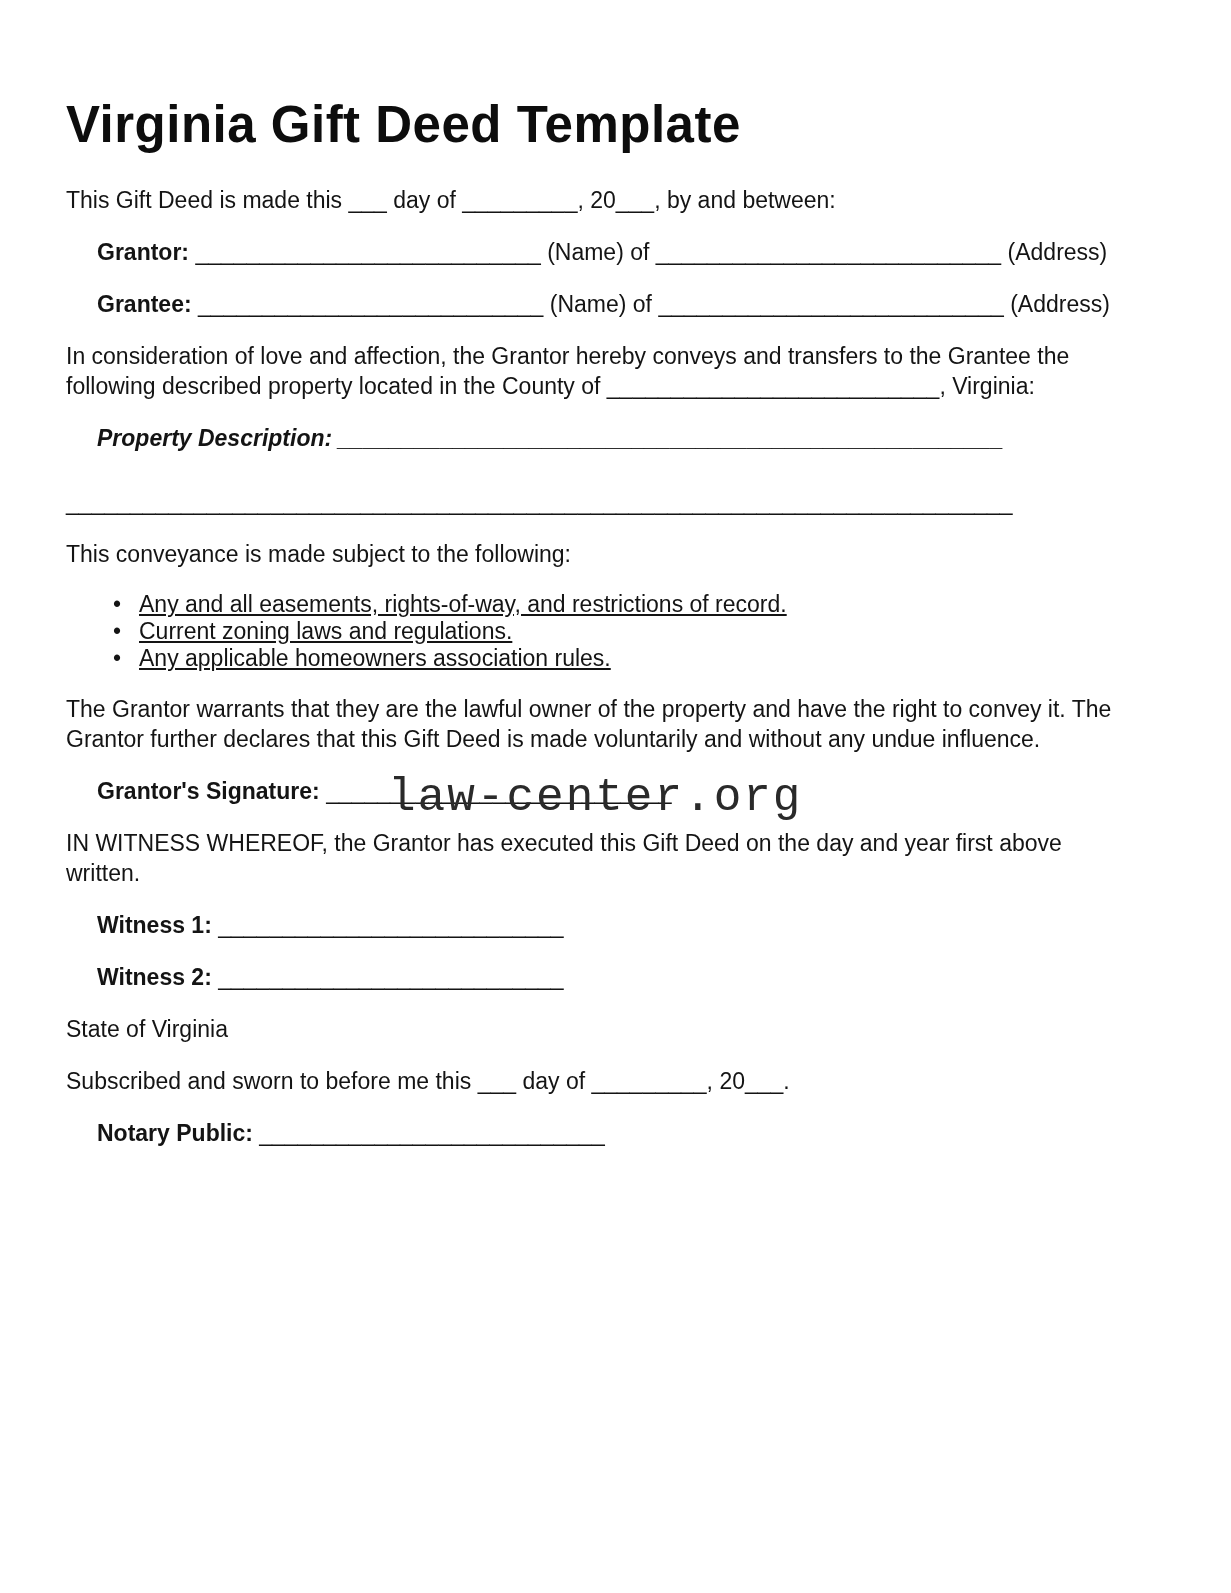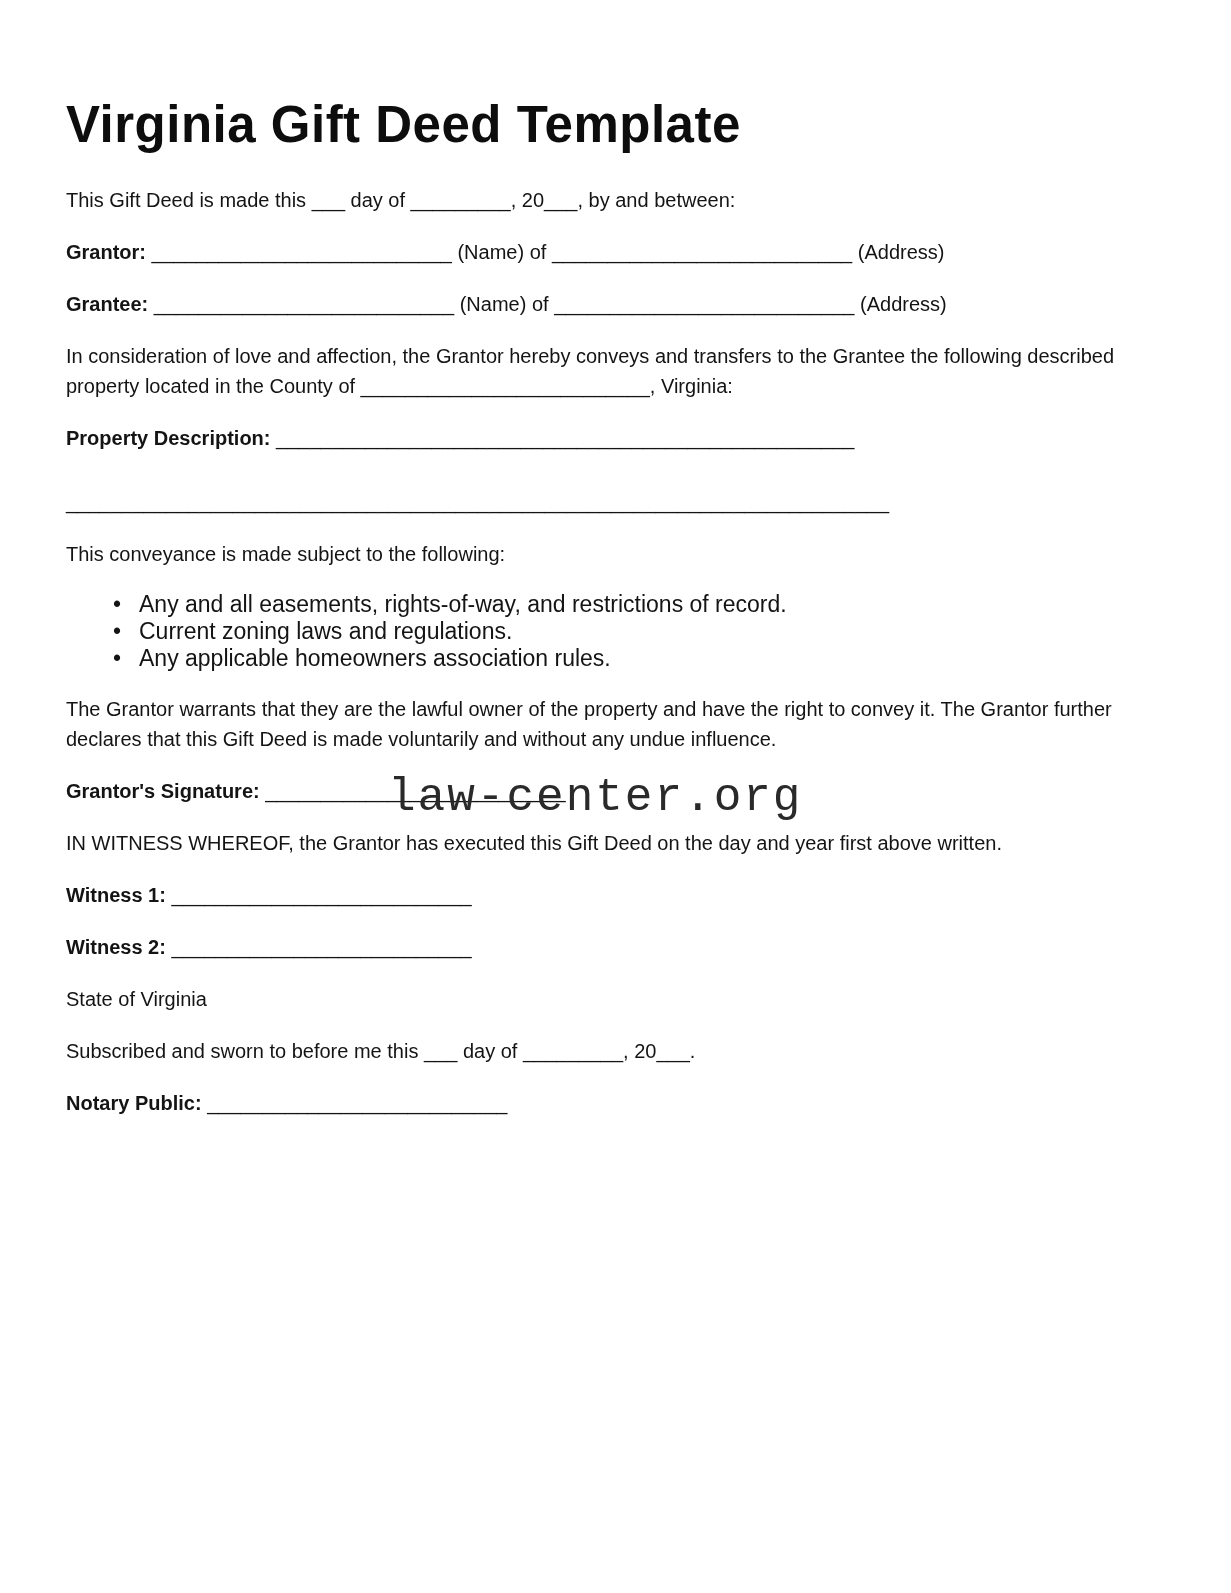--- a/index.html
+++ b/index.html
@@ -19,33 +19,34 @@
   }
   h1.doc-title {
     font-size: 51px;
     line-height: 1.15;
     font-weight: 700;
     margin: 16px 0 30px 0;
     letter-spacing: 0.5px;
     color: #0d0d0d;
   }
   .para {
-    font-size: 20px;
+    font-size: 23px;
     line-height: 30px;
     margin: 0 0 22px 0;
     white-space: normal;
     word-break: break-word;
   }
-  .bold { font-weight: 700; }
-  .gap-after-lg { margin-bottom: 34px; }
+  .bold { font-weight: 700; margin-left: 31px; }
+  .gap-after-lg { margin-bottom: 34px; font-style: italic; }
   .witness-para { max-width: 1010px; }
   ul.subject-list {
     margin: 0 0 22px 0;
     padding: 0 0 0 47px;
     list-style: none;
+    text-decoration: underline;
   }
   ul.subject-list li {
     font-size: 23px;
     line-height: 27px;
     position: relative;
     padding-left: 26px;
   }
   ul.subject-list li::before {
     content: "•";
     position: absolute;

